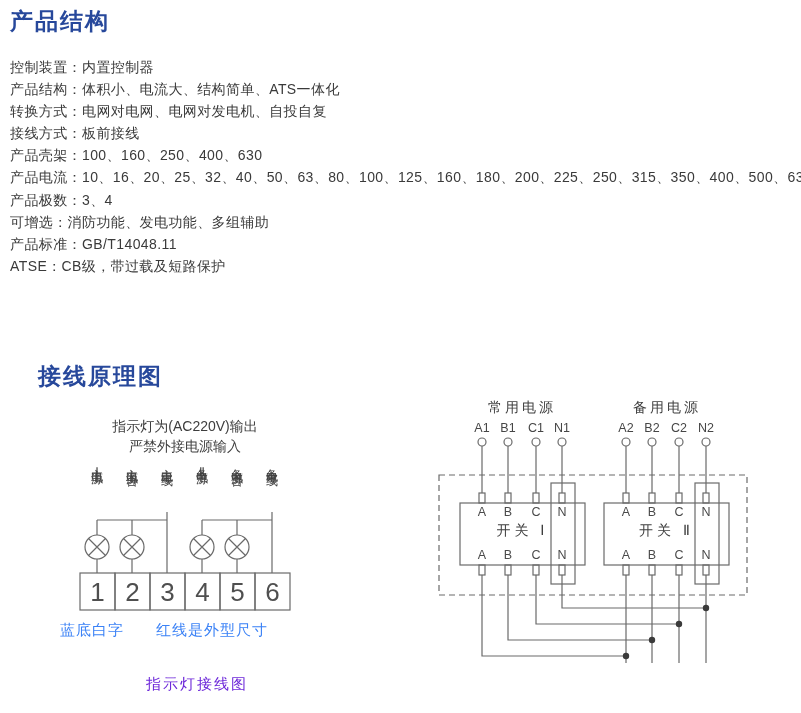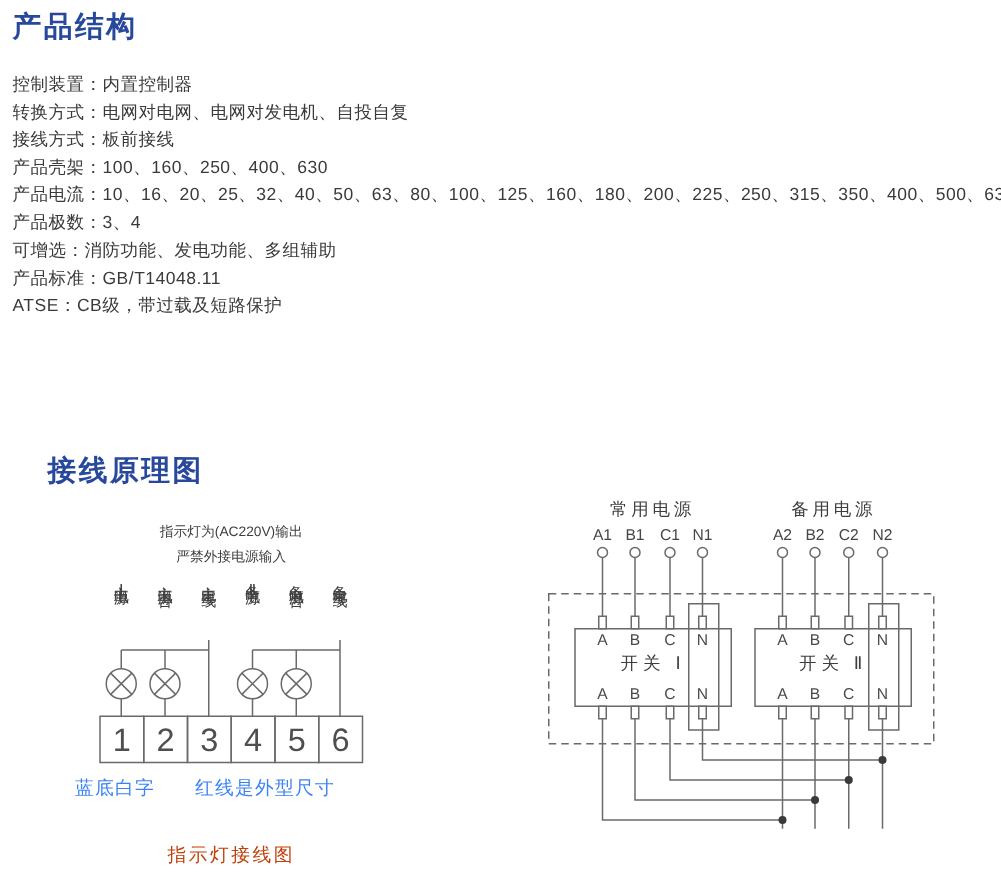--- a/index.html
+++ b/index.html
@@ -13,30 +13,30 @@
 
   #specs{position:absolute;left:10px;top:56px;width:790px;}
   .spec-line{font-size:14px;line-height:22.1px;color:#3a3a3a;
              white-space:nowrap;letter-spacing:0.4px;}
 
   .diagram{position:absolute;}
   #indicator-diagram{left:60px;top:405px;width:250px;height:300px;}
   #main-circuit-diagram{left:425px;top:395px;width:340px;height:310px;}
 
   .centered-note{position:absolute;left:0;width:100%;text-align:center;
-                 font-size:11px;color:#3e3e3e;white-space:nowrap;}
+                 font-size:14px;color:#3e3e3e;white-space:nowrap;}
   .vlabel{position:absolute;width:16px;font-size:12px;color:#3e3e3e;
           writing-mode:vertical-rl;text-orientation:upright;
           letter-spacing:2px;line-height:16px;}
   .tnum{position:absolute;top:169px;width:35px;height:36px;display:flex;
         align-items:center;justify-content:center;font-size:26px;color:#4f4f4f;}
   .legend{position:absolute;left:0;top:216px;width:100%;text-align:left;
           font-size:15px;color:#3b82f6;white-space:nowrap;letter-spacing:1px;}
-  .caption{position:absolute;left:0;width:100%;text-align:center;
-           font-size:15px;color:#c2410c;letter-spacing:2px;}
+  .caption{position:absolute;left:12px;width:100%;text-align:center;
+           font-size:15px;color:#6d28d9;letter-spacing:2px;}
 
   .group-label{position:absolute;top:4px;width:100px;text-align:center;
                font-size:14px;letter-spacing:3px;color:#3e3e3e;white-space:nowrap;}
   .in-term{position:absolute;top:26px;width:30px;text-align:center;
            font-size:12.5px;color:#464646;}
   .pole{position:absolute;width:24px;text-align:center;font-size:12.5px;color:#4a4a4a;}
   .pole-top{top:110px;}
   .pole-bot{top:153px;}
   .sw-name{position:absolute;top:127px;width:125px;text-align:center;
            font-size:14px;letter-spacing:4px;color:#3e3e3e;white-space:nowrap;}
@@ -44,20 +44,21 @@
 </style>
 </head>
 <body>
 
 <div id="page">
 
   <div id="title1" class="sec-title">产品结构</div>
 
   <div id="specs">
     <div class="spec-line">控制装置：内置控制器</div>
+    <div class="spec-line">产品结构：体积小、电流大、结构简单、ATS一体化</div>
     <div class="spec-line">转换方式：电网对电网、电网对发电机、自投自复</div>
     <div class="spec-line">接线方式：板前接线</div>
     <div class="spec-line">产品壳架：100、160、250、400、630</div>
     <div class="spec-line">产品电流：10、16、20、25、32、40、50、63、80、100、125、160、180、200、225、250、315、350、400、500、630A</div>
     <div class="spec-line">产品极数：3、4</div>
     <div class="spec-line">可增选：消防功能、发电功能、多组辅助</div>
     <div class="spec-line">产品标准：GB/T14048.11</div>
     <div class="spec-line">ATSE：CB级，带过载及短路保护</div>
   </div>
 

